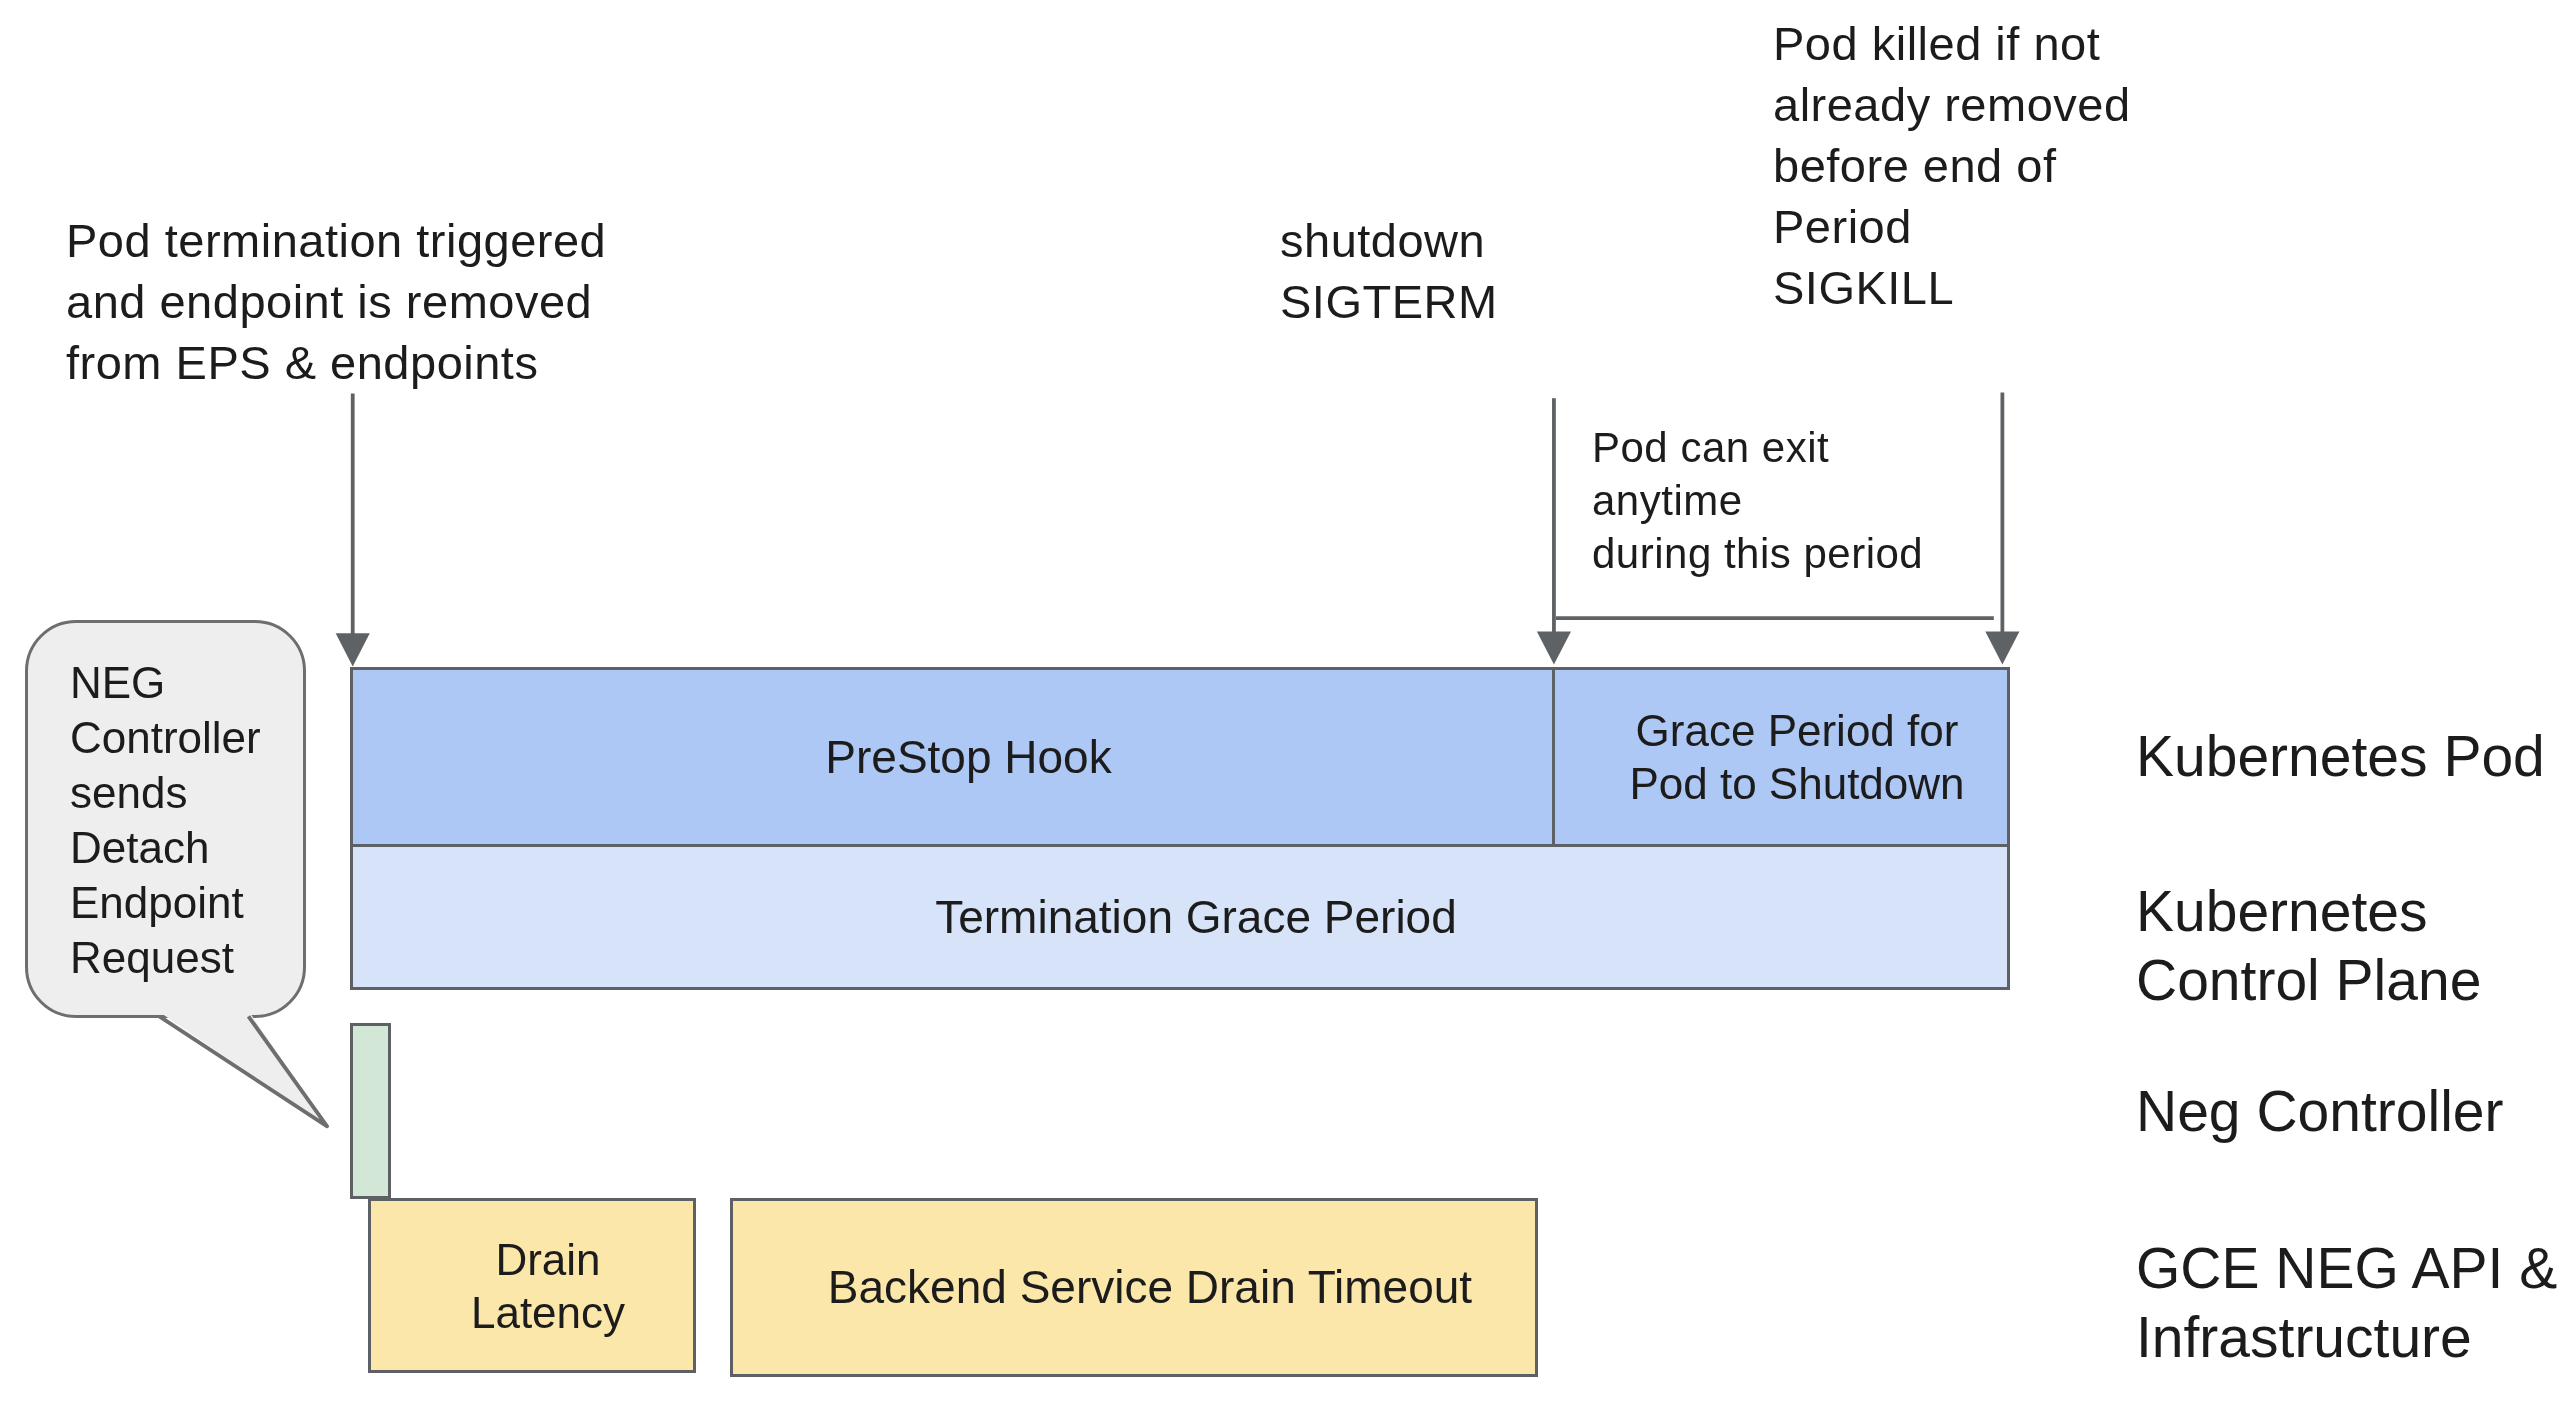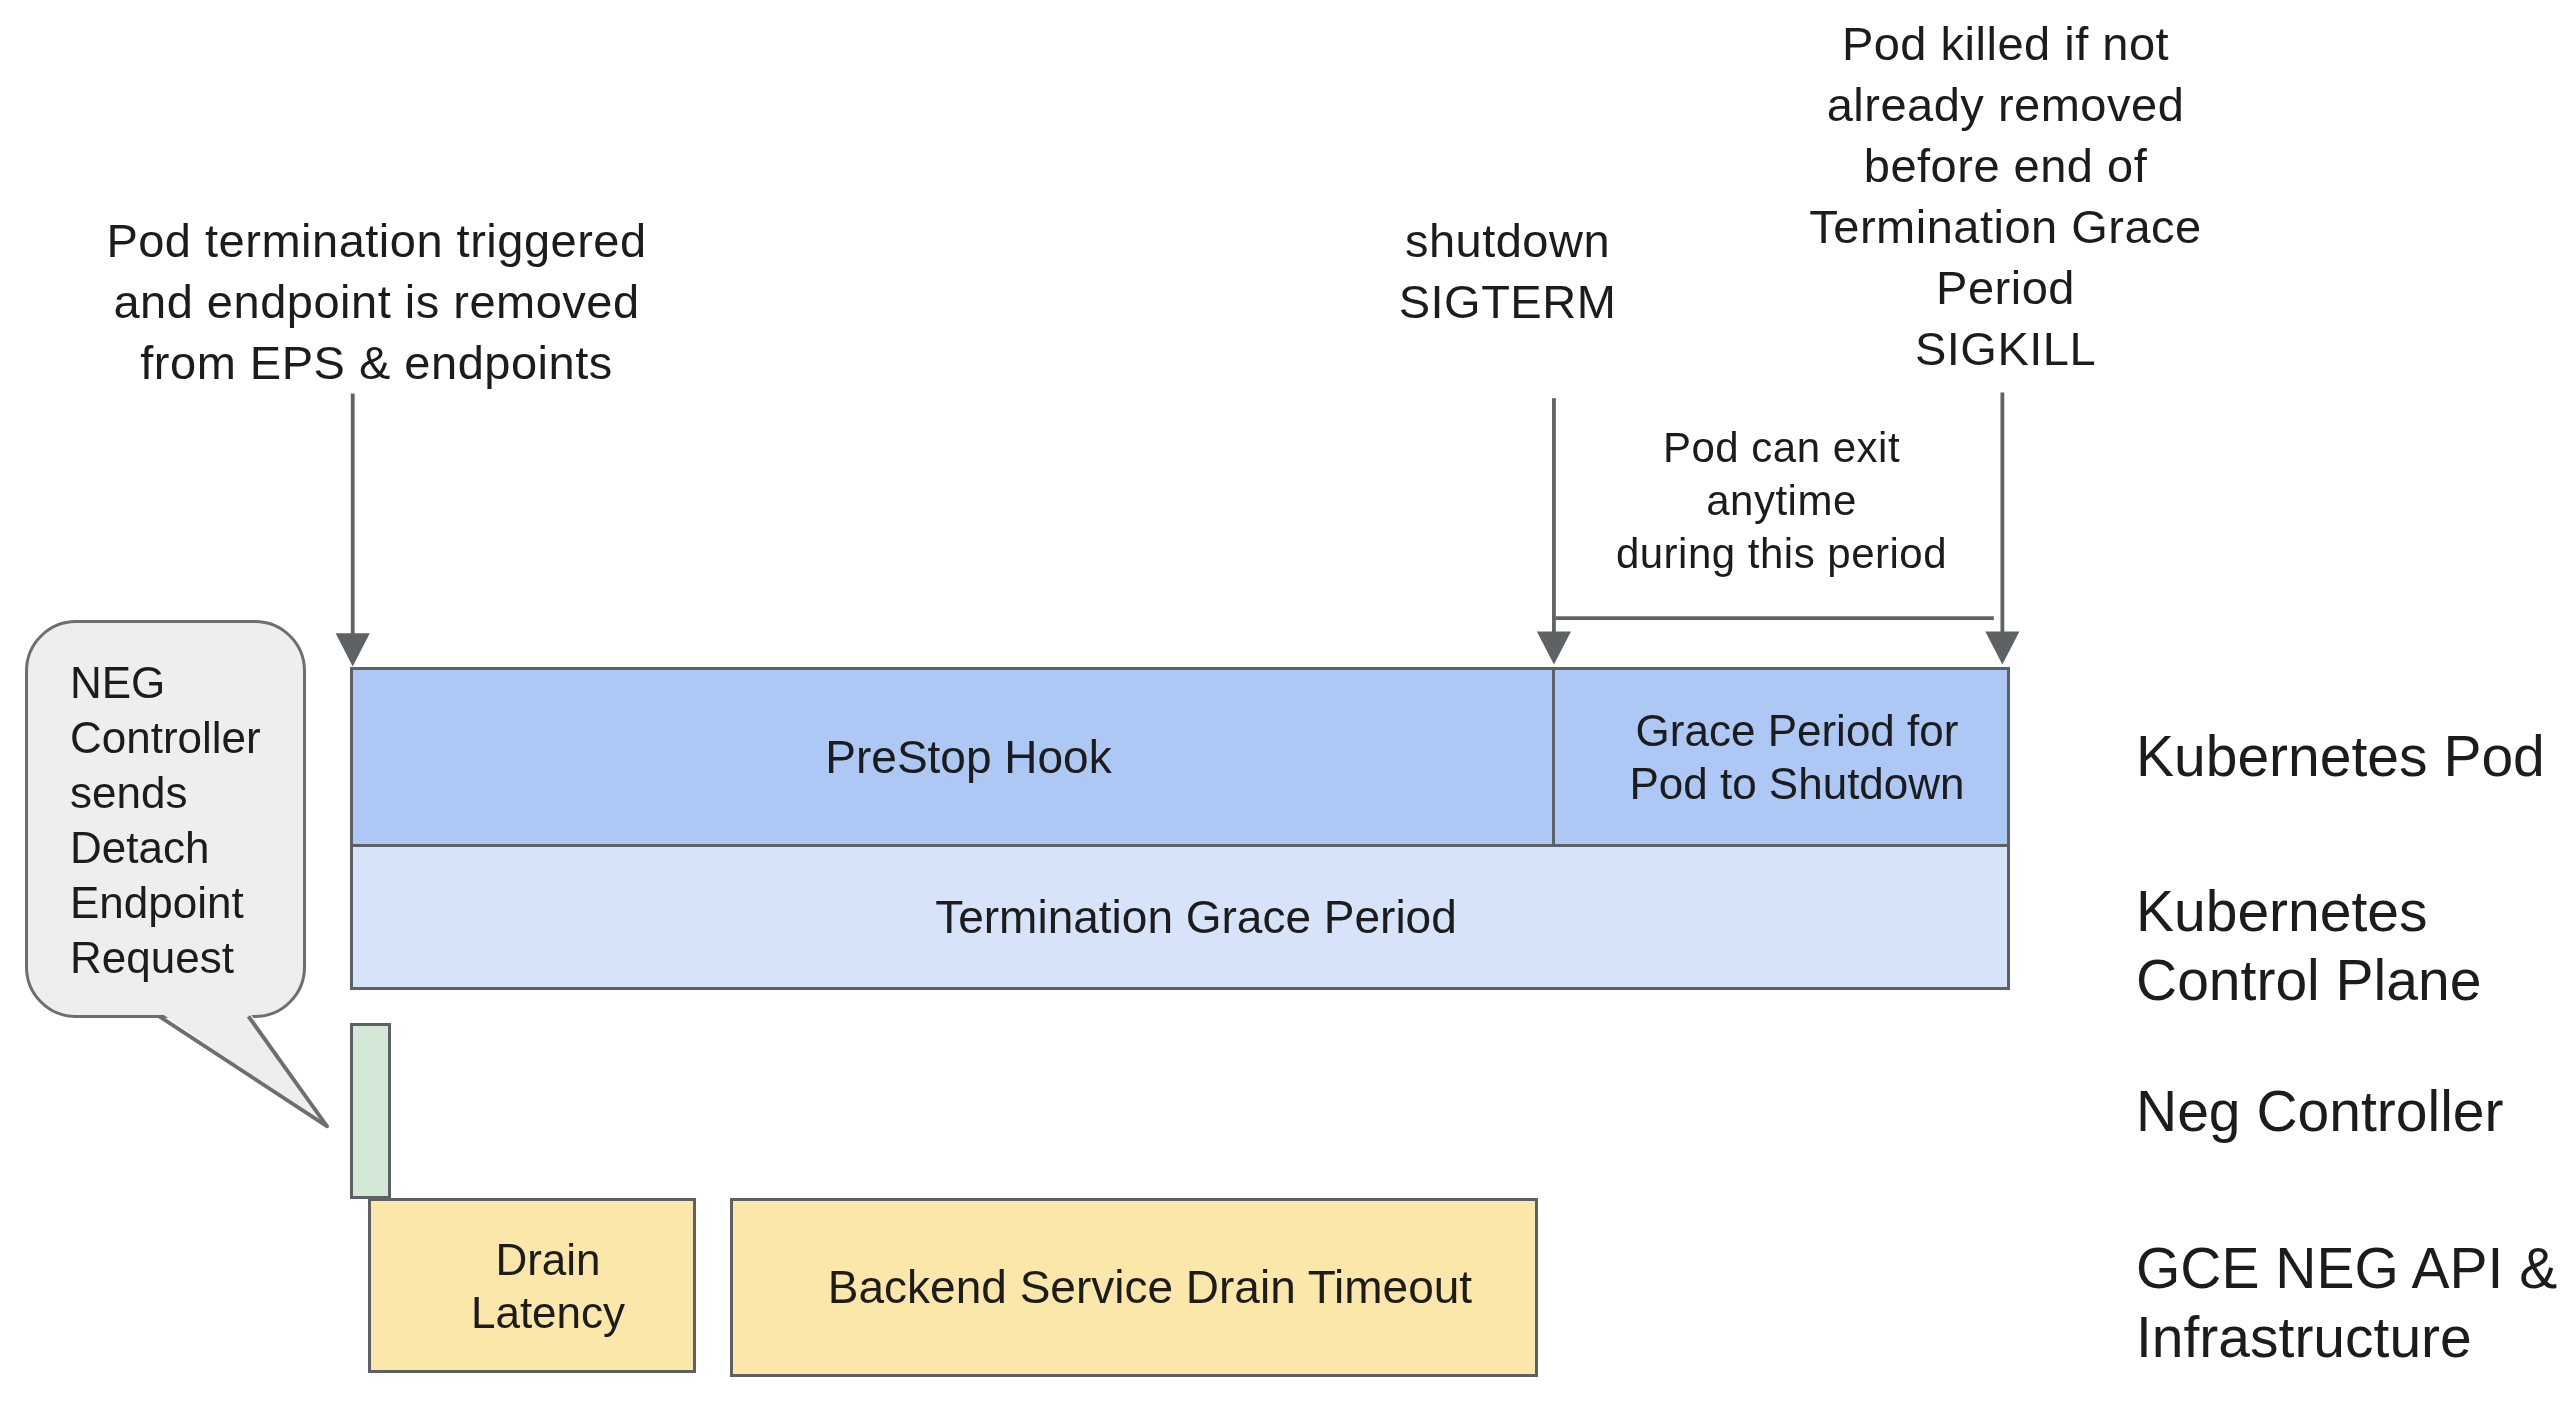--- a/index.html
+++ b/index.html
@@ -1,21 +1,21 @@
 <!DOCTYPE html>
 <html style="font-size:15px"><head>
 <meta charset="utf-8">
 <style>
   html,body { margin:0; padding:0; background:#ffffff; }
   .canvas {
     position:relative; width:2576px; height:1406px; background:#ffffff;
     font-family:"Liberation Sans", sans-serif; color:#1c1c1c; overflow:hidden;
   }
   .ann {
-    position:absolute; text-align:center;
+    position:absolute; 
     font-size:47px; line-height:61px; letter-spacing:0.5px;
   }
   .ann-small { font-size:42px; line-height:53px; }
   .box {
     position:absolute; box-sizing:border-box;
     border:3.8px solid #5d6064;
     display:flex; flex-direction:column; align-items:center; justify-content:center;
     text-align:center;
     padding-left:32px;
   }
@@ -53,21 +53,20 @@
 
   <div class="ann" style="left:1280px; top:210px; width:455px;">
     <div>shutdown</div>
     <div>SIGTERM</div>
   </div>
 
   <div class="ann" style="left:1773px; top:13.3px; width:465px;">
     <div>Pod killed if not</div>
     <div>already removed</div>
     <div>before end of</div>
-    <div>Termination Grace</div>
     <div>Period</div>
     <div>SIGKILL</div>
   </div>
 
   <div class="ann ann-small" style="left:1592px; top:421px; width:379px;">
     <div>Pod can exit anytime</div>
     <div>during this period</div>
   </div>
 
   <div class="box bar-blue" style="left:350px; top:667px; width:1205px; height:180px;">

